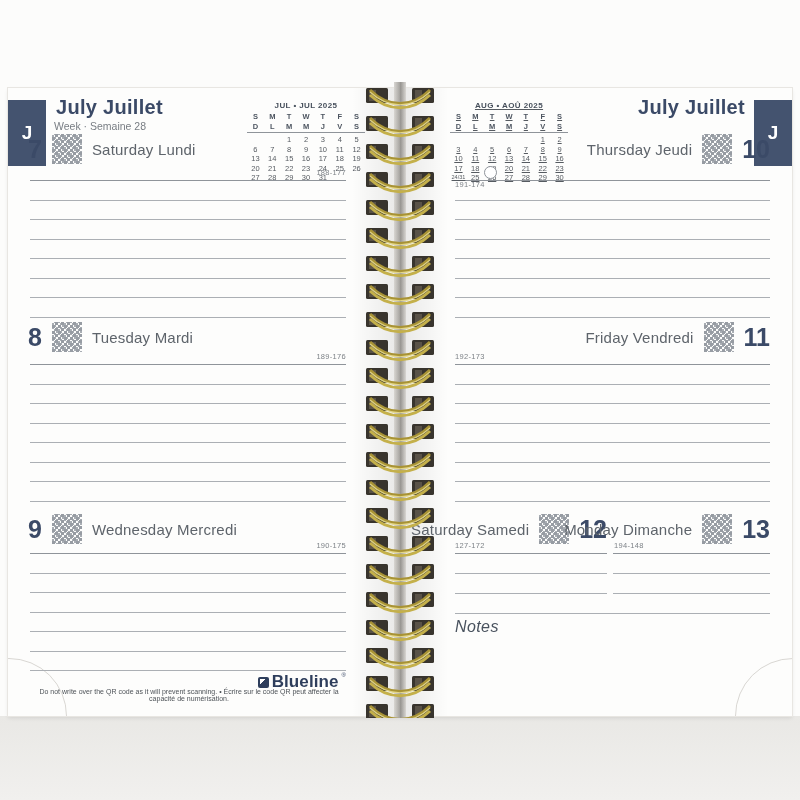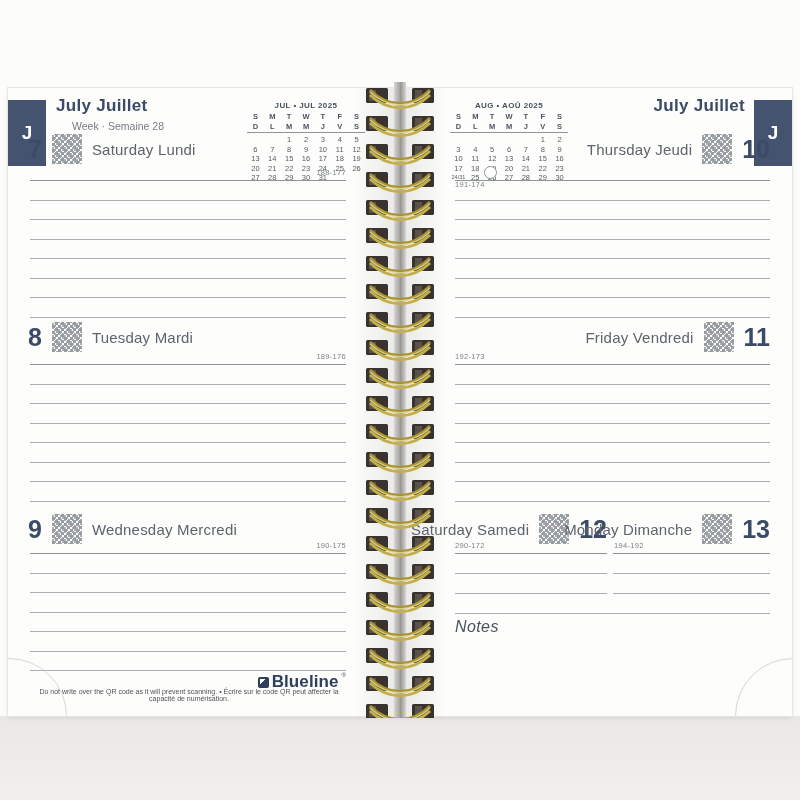--- a/index.html
+++ b/index.html
@@ -5,21 +5,21 @@
   html,body{margin:0;padding:0;background:#e9e8e6;font-family:"Liberation Sans","DejaVu Sans",sans-serif;}
   .canvas{position:relative;width:800px;height:800px;background:#fcfcfb;overflow:hidden;}
   .bg-bottom{position:absolute;left:0;top:716px;width:800px;height:84px;background:linear-gradient(#e9e8e5,#f1f0ee);}
   .spread{position:absolute;left:8px;top:88px;width:784px;height:628px;background:#fdfdfc;overflow:hidden;
           box-shadow:0 0 0 1px #e8e6e2,0 2px 4px rgba(0,0,0,.10);}
   .spine-sh-l{position:absolute;left:344px;top:0;width:44px;height:100%;background:linear-gradient(to right,rgba(0,0,0,0),rgba(0,0,0,.08));}
   .spine-sh-r{position:absolute;left:396px;top:0;width:44px;height:100%;background:linear-gradient(to left,rgba(0,0,0,0),rgba(0,0,0,.08));}
   .corner-arc{position:absolute;width:114px;height:114px;border:1px solid #d9d7d3;border-radius:50%;background:transparent;}
   .tab{position:absolute;width:38px;height:66px;background:#44536f;color:#fff;display:flex;align-items:center;justify-content:center;
        font-size:19px;font-weight:bold;z-index:3;}
-  .title{position:absolute;font-size:17px;font-weight:bold;color:#3b4a67;letter-spacing:.3px;z-index:3;}
+  .title{position:absolute;font-size:20px;font-weight:bold;color:#3b4a67;letter-spacing:.3px;z-index:3;}
   .subtitle{position:absolute;font-size:10.5px;color:#787d83;z-index:3;}
   .minical{position:absolute;width:118px;color:#565b61;text-align:center;z-index:3;}
   .mc-title{font-size:8px;font-weight:bold;color:#47505c;letter-spacing:.4px;margin-bottom:2px;white-space:nowrap;}
   .mc-head,.mc-row{display:flex;line-height:9.5px;}
   .mc-head span,.mc-row span{flex:1;font-size:7.5px;}
   .mc-head{font-weight:bold;color:#4d5560;}
   .mc-head2{border-bottom:1px solid #8f949a;padding-bottom:1px;margin-bottom:2px;}
   .frac{font-size:5.5px !important;letter-spacing:0;}
   .dh{position:absolute;display:flex;align-items:center;column-gap:10px;height:34px;z-index:3;}
   .dh .num{font-size:25px;font-weight:bold;color:#3b4a67;}
@@ -52,21 +52,21 @@
     <div class="spine-sh-l"></div>
     <div class="spine-sh-r"></div>
     <div class="corner-arc" style="left:-57px;top:570px;"></div>
     <div class="corner-arc" style="left:727px;top:570px;"></div>
   </div>
 
   <div class="tab" style="left:8px;top:100px;">
     <span>J</span>
   </div>
   <div class="title" style="left:56px;top:96px;">July Juillet</div>
-  <div class="subtitle" style="left:72px;top:120px;">Week · Semaine 28</div>
+  <div class="subtitle" style="left:54px;top:120px;">Week · Semaine 28</div>
   <div class="minical" style="left:247px;top:101px;">
       <div class="mc-title">JUL • JUL 2025</div>
       <div class="mc-head">
         <span>S</span>
         <span>M</span>
         <span>T</span>
         <span>W</span>
         <span>T</span>
         <span>F</span>
         <span>S</span>
@@ -124,21 +124,21 @@
         <span class="">31</span>
         <span class=""></span>
         <span class=""></span>
       </div>
     </div>
 
   <div class="title" style="right:55px;top:96px;text-align:right;left:auto;">July Juillet</div>
   <div class="tab" style="left:754px;top:100px;">
     <span>J</span>
   </div>
-  <div class="minical" style="left:450px;top:101px;">
+  <div class="minical" style="left:450px;top:101px;text-decoration:underline;">
       <div class="mc-title">AUG • AOÛ 2025</div>
       <div class="mc-head">
         <span>S</span>
         <span>M</span>
         <span>T</span>
         <span>W</span>
         <span>T</span>
         <span>F</span>
         <span>S</span>
       </div>
@@ -234,22 +234,22 @@
     <span class="qr"></span>
     <span class="num">13</span>
   </div>
 
   <div class="code" style="right:454px;top:168px;">188-177</div>
   <div class="code" style="right:454px;top:352px;">189-176</div>
   <div class="code" style="right:454px;top:541px;">190-175</div>
   <div class="code" style="left:455px;top:180px;">191-174</div>
   <div class="moon" style="left:484px;top:166px;"></div>
   <div class="code" style="left:455px;top:352px;">192-173</div>
-  <div class="code" style="left:455px;top:541px;">290-172</div>
-  <div class="code" style="left:614px;top:541px;">194-192</div>
+  <div class="code" style="left:455px;top:541px;">127-172</div>
+  <div class="code" style="left:614px;top:541px;">194-148</div>
 
   <div class="notes" style="left:455px;top:618px;font-style:italic;">Notes</div>
 
   <div class="brand" style="right:454px;top:672px;">
     <span class="bl-mark"></span>
     <span class="brand-text">Blueline</span>
     <span class="brand-r">®</span>
   </div>
   <div class="disclaimer">Do not write over the QR code as it will prevent scanning. • Écrire sur le code QR peut affecter la capacité de numérisation.</div>
 

